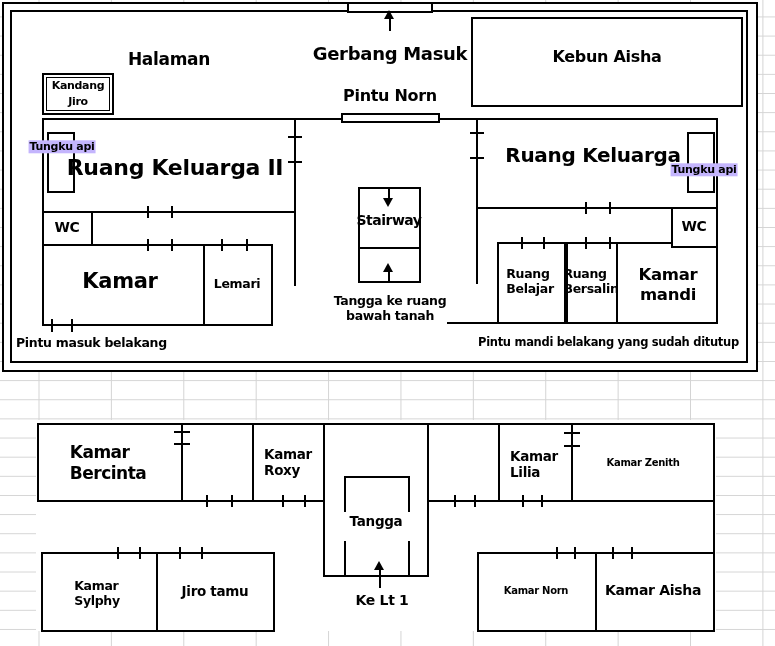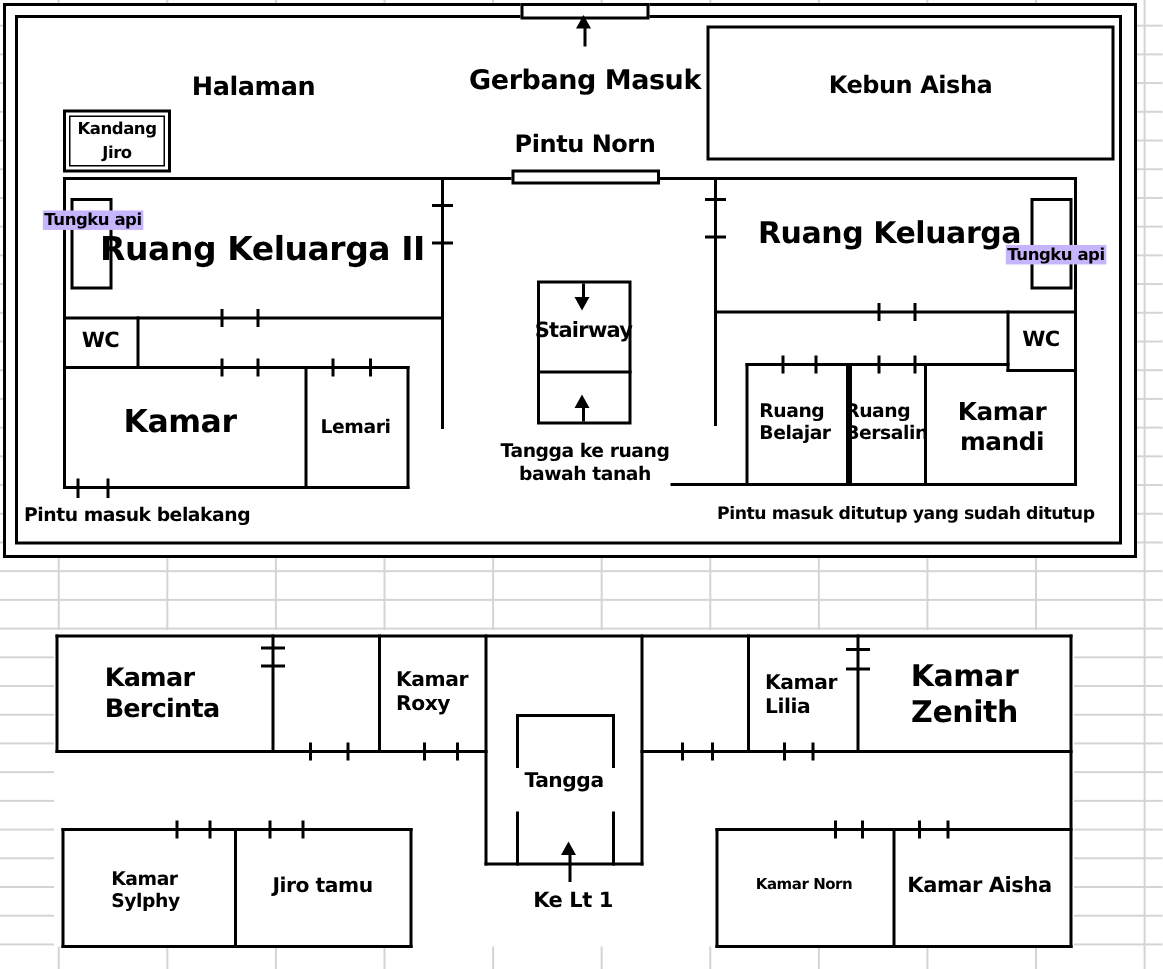--- a/index.html
+++ b/index.html
@@ -114,21 +114,21 @@
   <div class="lbl" style="left:237px;top:284px;font-size:12.5px;">Lemari</div>
   <div class="lbl" style="left:530px;top:281px;font-size:12.5px;text-align:left;">Ruang
 Belajar</div>
   <div class="lbl" style="left:591px;top:281px;font-size:12.5px;text-align:left;">Ruang
 Bersalin</div>
   <div class="lbl" style="left:668px;top:285px;font-size:16.5px;">Kamar
 mandi</div>
   <div class="lbl" style="left:390px;top:308px;font-size:12.5px;">Tangga ke ruang
 bawah tanah</div>
   <div class="lbl left" style="left:16px;top:343px;font-size:12.5px;">Pintu masuk belakang</div>
-  <div class="lbl left" style="left:478px;top:342px;font-size:11.5px;">Pintu masuk ditutup yang sudah ditutup</div>
+  <div class="lbl left" style="left:478px;top:342px;font-size:11.5px;">Pintu mandi belakang yang sudah ditutup</div>
 
   <div class="plan-bg" style="left:36px;top:420px;width:680px;height:211px;"></div>
 
   <div class="w" style="left:37px;top:423px;width:678px;height:2px;"></div>
   <div class="w" style="left:37px;top:423px;width:2px;height:79px;"></div>
   <div class="w" style="left:181px;top:423px;width:2px;height:79px;"></div>
   <div class="w" style="left:252px;top:423px;width:2px;height:79px;"></div>
   <div class="w" style="left:323px;top:423px;width:2px;height:154px;"></div>
   <div class="w" style="left:427px;top:423px;width:2px;height:154px;"></div>
   <div class="w" style="left:37px;top:500px;width:288px;height:2px;"></div>
@@ -175,21 +175,21 @@
 
   <div class="tri-up" style="left:374px;top:561px;"></div>
   <div class="shaft" style="left:379px;top:569px;height:19px;"></div>
 
   <div class="lbl" style="left:108px;top:463px;font-size:17px;text-align:left;letter-spacing:-0.5px;">Kamar
 Bercinta</div>
   <div class="lbl" style="left:288px;top:462px;font-size:13.5px;text-align:left;">Kamar
 Roxy</div>
   <div class="lbl" style="left:534px;top:464px;font-size:13.5px;text-align:left;">Kamar
 Lilia</div>
-  <div class="lbl" style="left:643px;top:463px;font-size:20px;">Kamar Zenith</div>
+  <div class="lbl" style="left:643px;top:463px;font-size:10px;">Kamar Zenith</div>
   <div class="lbl" style="left:376px;top:521px;font-size:13.5px;">Tangga</div>
   <div class="lbl" style="left:382px;top:601px;font-size:14px;">Ke Lt 1</div>
   <div class="lbl" style="left:97px;top:593px;font-size:12.5px;text-align:left;">Kamar
 Sylphy</div>
   <div class="lbl" style="left:215px;top:591px;font-size:13.5px;">Jiro tamu</div>
   <div class="lbl" style="left:536px;top:591px;font-size:10px;">Kamar Norn</div>
   <div class="lbl" style="left:653px;top:591px;font-size:14px;">Kamar Aisha</div>
 
 </div>
 

